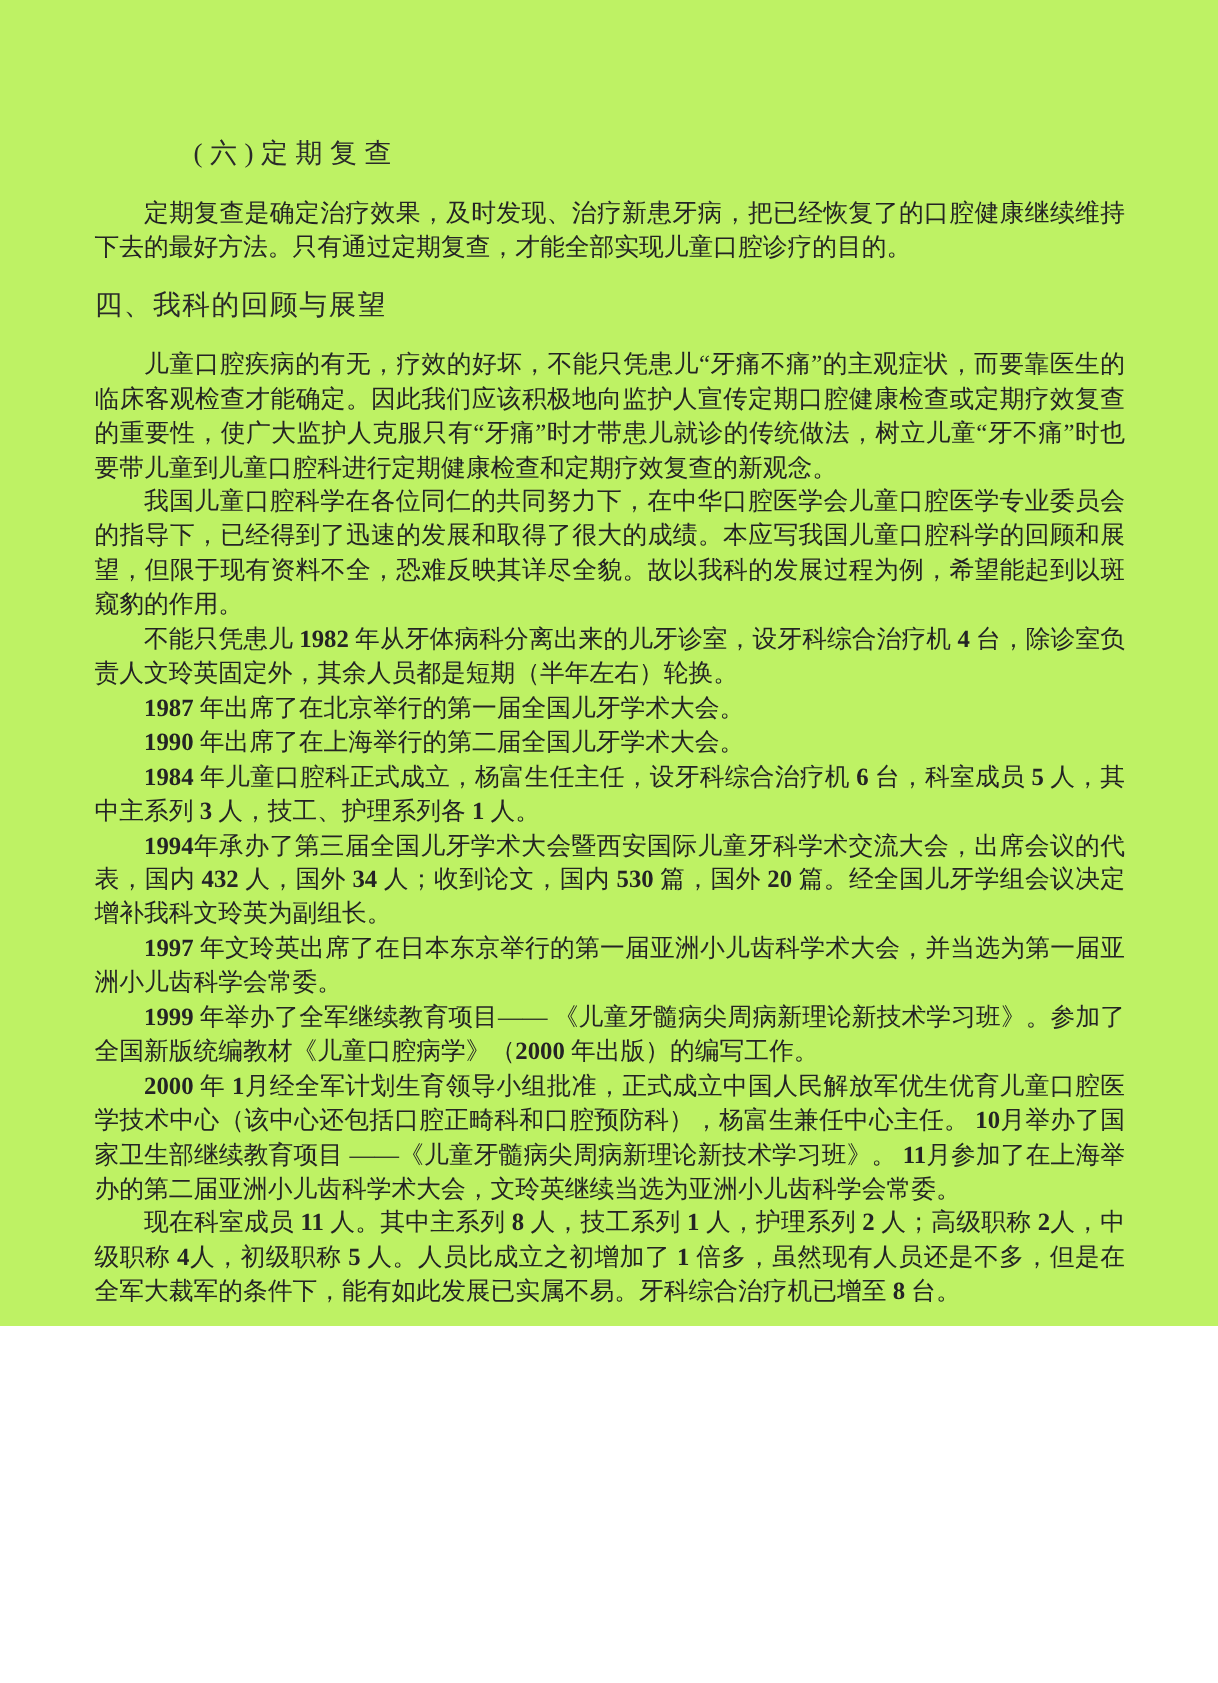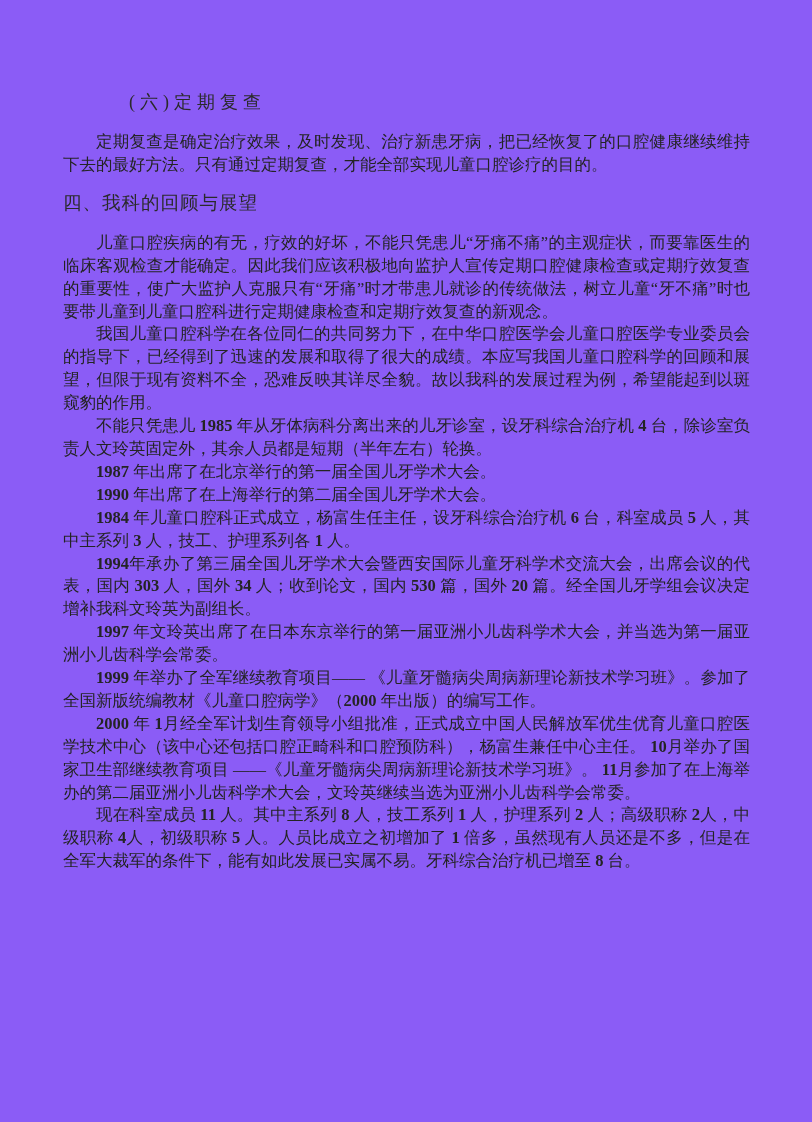--- a/index.html
+++ b/index.html
@@ -3,22 +3,22 @@
 <meta charset="utf-8">
 <style>
   html, body {
     margin: 0;
     padding: 0;
     background: #ffffff;
   }
   .page {
     position: relative;
     width: 812px;
-    height: 1122px;
-    background: #8b5cf6;
+    height: 884px;
+    background: #bef264;
     overflow: hidden;
   }
   .doc {
     position: absolute;
     left: 63px;
     top: 90px;
     width: 687px;
     font-family: "Liberation Serif", "DejaVu Serif", serif;
     color: #242424;
   }
@@ -47,23 +47,23 @@
 </head>
 <body>
 
 <div class="page">
   <div class="doc">
       <div class="blk subheading"><span>(六)定期复查</span></div>
       <div class="blk para"><span>定期复查是确定治疗效果，及时发现、治疗新患牙病，把已经恢复了的口腔健康继续维持下去的最好方法。只有通过定期复查，才能全部实现儿童口腔诊疗的目的。</span></div>
       <div class="blk section"><span>四、我科的回顾与展望</span></div>
       <div class="blk para"><span>儿童口腔疾病的有无，疗效的好坏，不能只凭患儿“牙痛不痛”的主观症状，而要靠医生的临床客观检查才能确定。因此我们应该积极地向监护人宣传定期口腔健康检查或定期疗效复查的重要性，使广大监护人克服只有“牙痛”时才带患儿就诊的传统做法，树立儿童“牙不痛”时也要带儿童到儿童口腔科进行定期健康检查和定期疗效复查的新观念。</span></div>
       <div class="blk para"><span>我国儿童口腔科学在各位同仁的共同努力下，在中华口腔医学会儿童口腔医学专业委员会的指导下，已经得到了迅速的发展和取得了很大的成绩。本应写我国儿童口腔科学的回顾和展望，但限于现有资料不全，恐难反映其详尽全貌。故以我科的发展过程为例，希望能起到以斑窥豹的作用。</span></div>
-      <div class="blk para"><span>不能只凭患儿 </span><span class="bold">1985</span><span> 年从牙体病科分离出来的儿牙诊室，设牙科综合治疗机 </span><span class="bold">4</span><span> 台，除诊室负责人文玲英固定外，其余人员都是短期（半年左右）轮换。</span></div>
+      <div class="blk para"><span>不能只凭患儿 </span><span class="bold">1982</span><span> 年从牙体病科分离出来的儿牙诊室，设牙科综合治疗机 </span><span class="bold">4</span><span> 台，除诊室负责人文玲英固定外，其余人员都是短期（半年左右）轮换。</span></div>
       <div class="blk para"><span class="bold">1987</span><span> 年出席了在北京举行的第一届全国儿牙学术大会。</span></div>
       <div class="blk para"><span class="bold">1990</span><span> 年出席了在上海举行的第二届全国儿牙学术大会。</span></div>
       <div class="blk para"><span class="bold">1984</span><span> 年儿童口腔科正式成立，杨富生任主任，设牙科综合治疗机 </span><span class="bold">6</span><span> 台，科室成员 </span><span class="bold">5</span><span> 人，其中主系列 </span><span class="bold">3</span><span> 人，技工、护理系列各 </span><span class="bold">1</span><span> 人。</span></div>
-      <div class="blk para"><span class="bold">1994</span><span>年承办了第三届全国儿牙学术大会暨西安国际儿童牙科学术交流大会，出席会议的代表，国内 </span><span class="bold">303</span><span> 人，国外 </span><span class="bold">34</span><span> 人；收到论文，国内 </span><span class="bold">530</span><span> 篇，国外 </span><span class="bold">20</span><span> 篇。经全国儿牙学组会议决定增补我科文玲英为副组长。</span></div>
+      <div class="blk para"><span class="bold">1994</span><span>年承办了第三届全国儿牙学术大会暨西安国际儿童牙科学术交流大会，出席会议的代表，国内 </span><span class="bold">432</span><span> 人，国外 </span><span class="bold">34</span><span> 人；收到论文，国内 </span><span class="bold">530</span><span> 篇，国外 </span><span class="bold">20</span><span> 篇。经全国儿牙学组会议决定增补我科文玲英为副组长。</span></div>
       <div class="blk para"><span class="bold">1997</span><span> 年文玲英出席了在日本东京举行的第一届亚洲小儿齿科学术大会，并当选为第一届亚洲小儿齿科学会常委。</span></div>
       <div class="blk para"><span class="bold">1999</span><span> 年举办了全军继续教育项目—— 《儿童牙髓病尖周病新理论新技术学习班》。参加了全国新版统编教材《儿童口腔病学》（</span><span class="bold">2000</span><span> 年出版）的编写工作。</span></div>
       <div class="blk para"><span class="bold">2000</span><span> 年 </span><span class="bold">1</span><span>月经全军计划生育领导小组批准，正式成立中国人民解放军优生优育儿童口腔医学技术中心（该中心还包括口腔正畸科和口腔预防科），杨富生兼任中心主任。 </span><span class="bold">10</span><span>月举办了国家卫生部继续教育项目 ——《儿童牙髓病尖周病新理论新技术学习班》。 </span><span class="bold">11</span><span>月参加了在上海举办的第二届亚洲小儿齿科学术大会，文玲英继续当选为亚洲小儿齿科学会常委。</span></div>
       <div class="blk para"><span>现在科室成员 </span><span class="bold">11</span><span> 人。其中主系列 </span><span class="bold">8</span><span> 人，技工系列 </span><span class="bold">1</span><span> 人，护理系列 </span><span class="bold">2</span><span> 人；高级职称 </span><span class="bold">2</span><span>人，中级职称 </span><span class="bold">4</span><span>人，初级职称 </span><span class="bold">5</span><span> 人。人员比成立之初增加了 </span><span class="bold">1</span><span> 倍多，虽然现有人员还是不多，但是在全军大裁军的条件下，能有如此发展已实属不易。牙科综合治疗机已增至 </span><span class="bold">8</span><span> 台。</span></div>
     </div>
 </div>
 
 </body></html>

